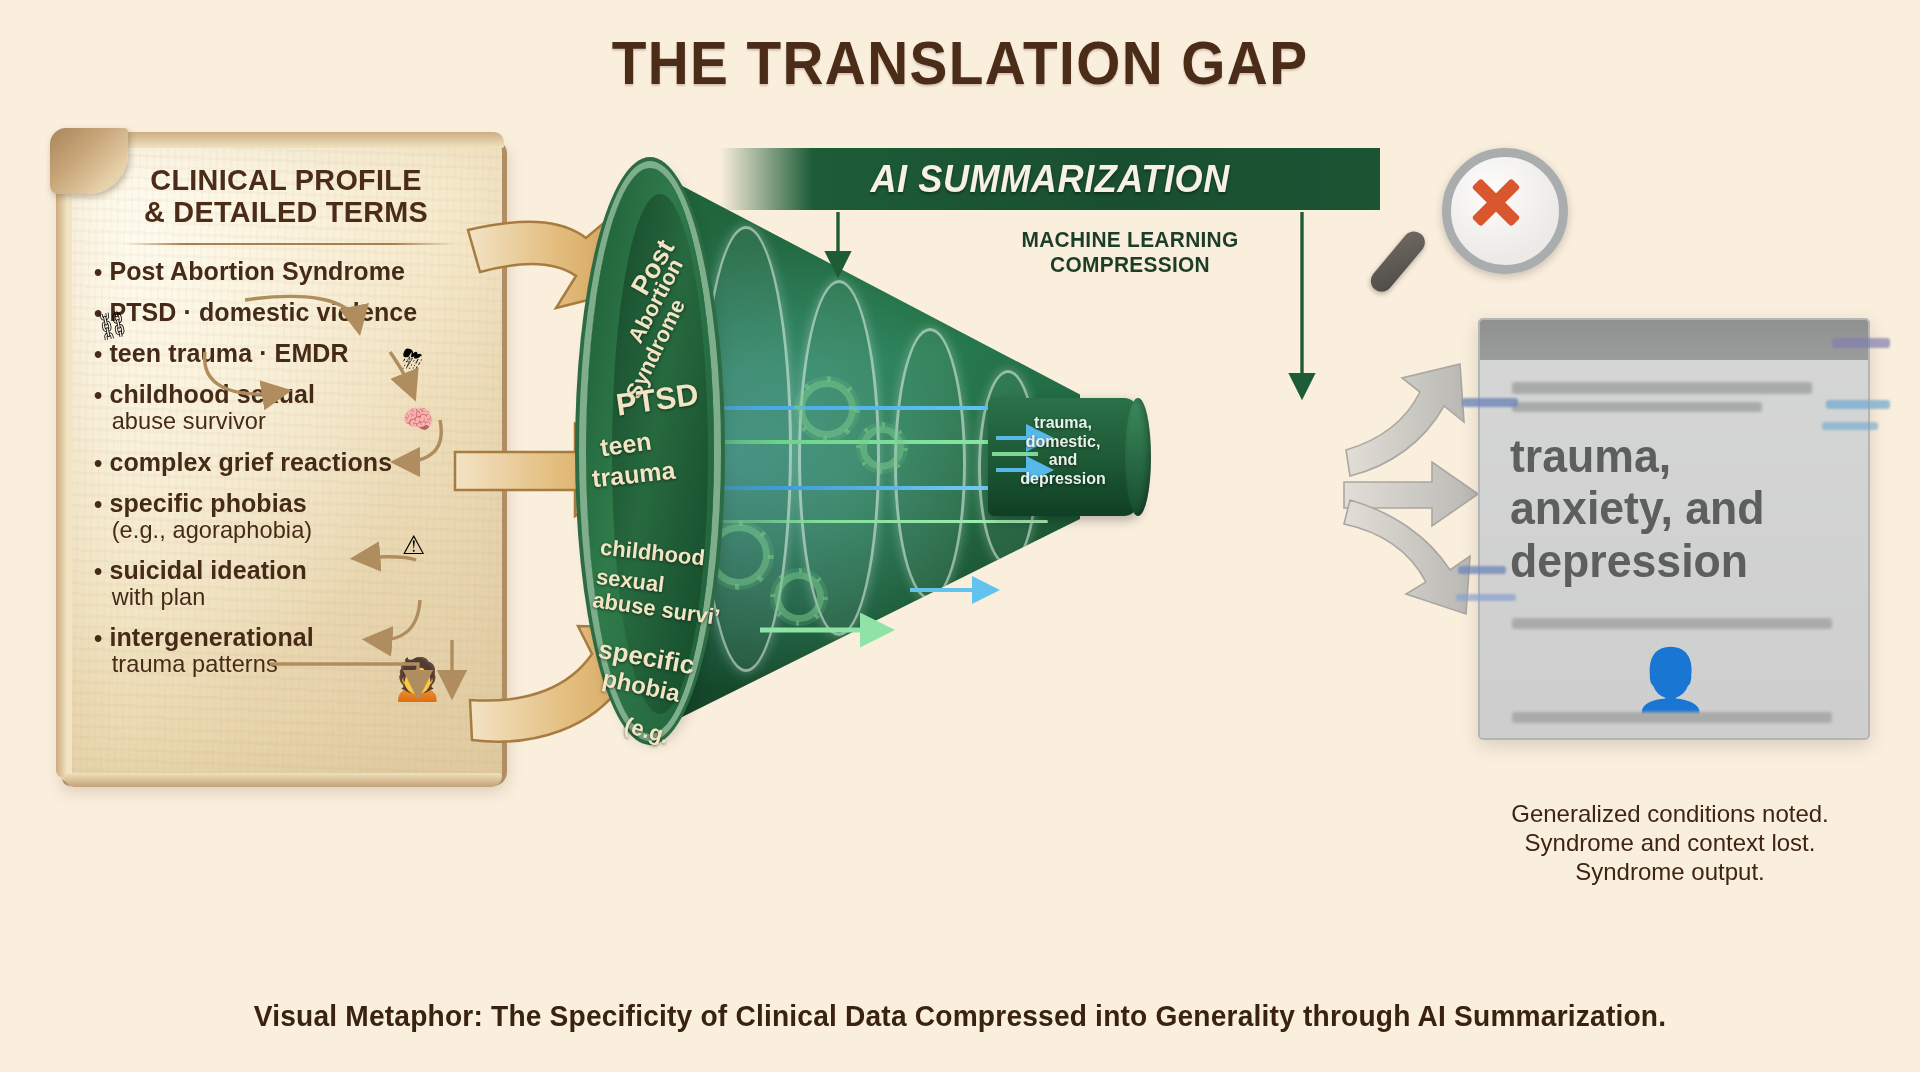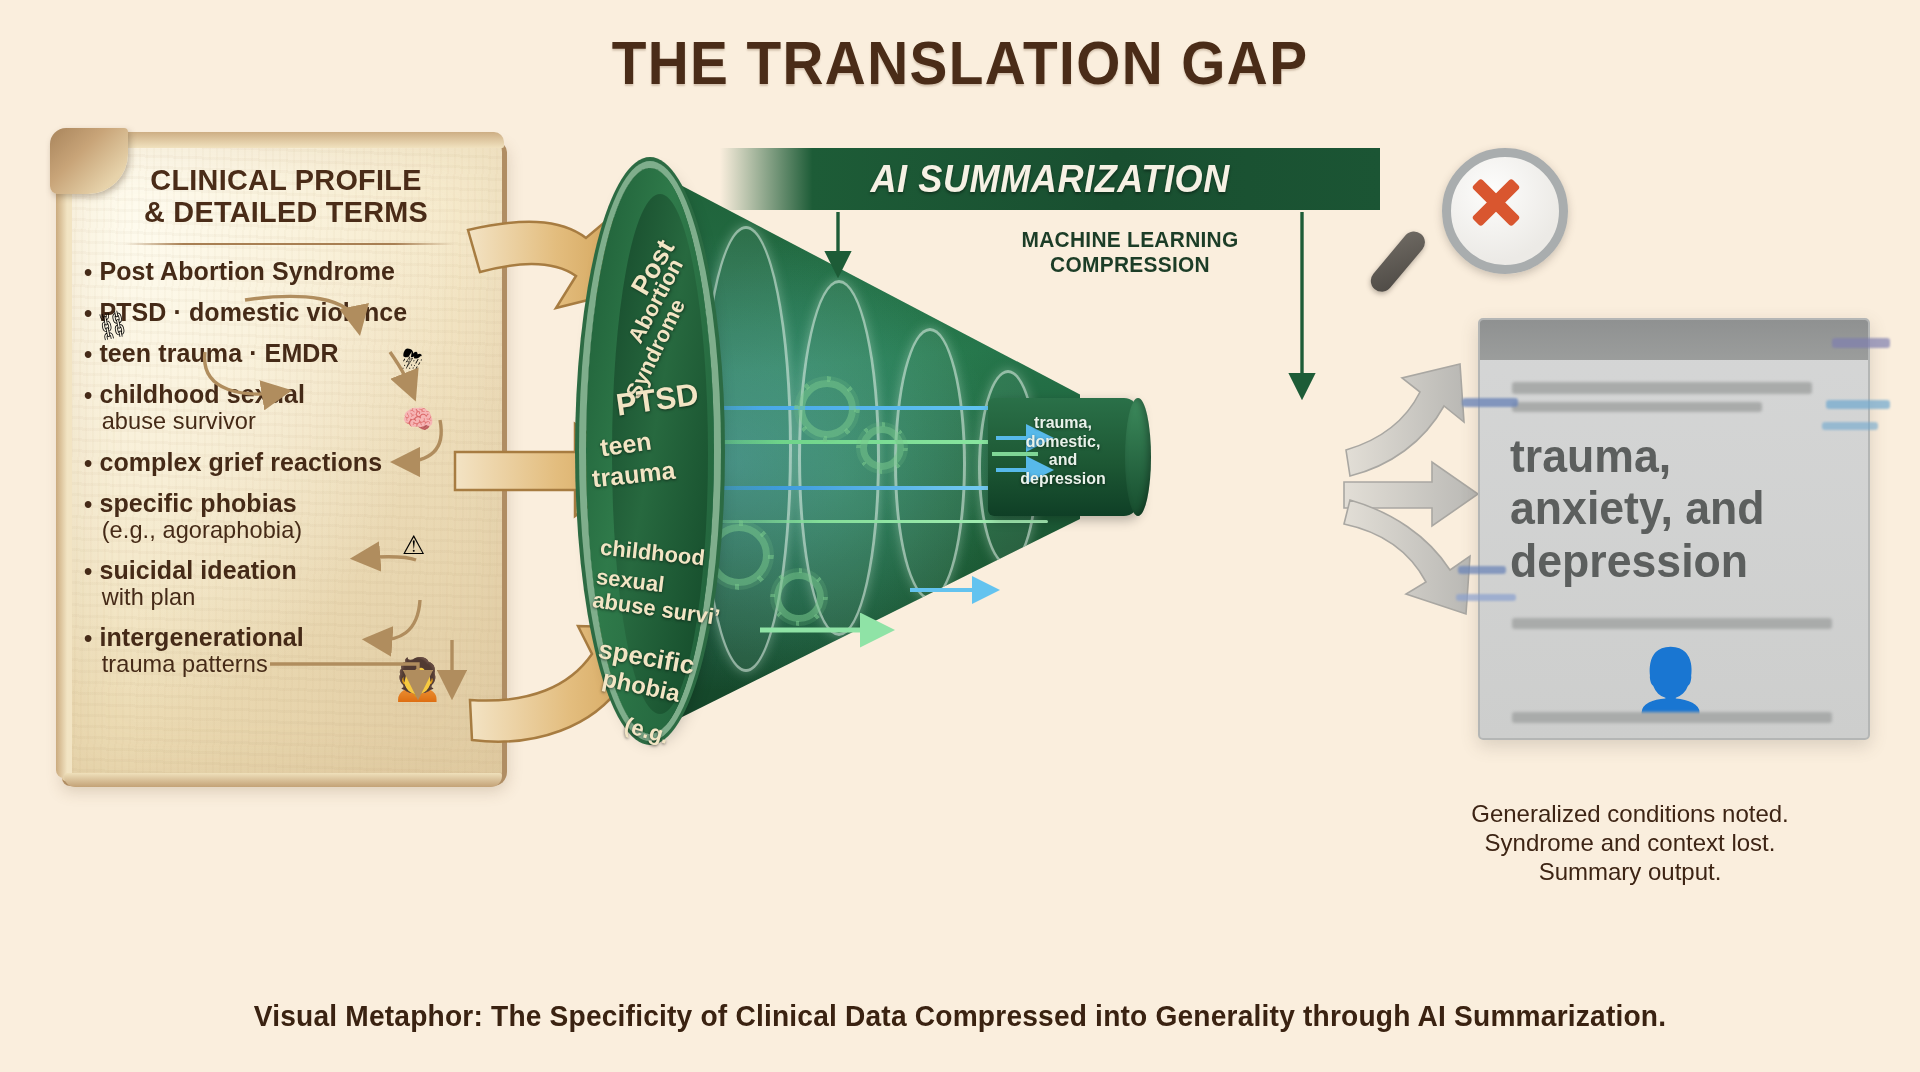--- a/index.html
+++ b/index.html
@@ -70,21 +70,21 @@
     text-align:center;
     font-family:"Liberation Sans Narrow","Liberation Sans",sans-serif;
     font-weight:bold;font-size:30px;line-height:1.07;letter-spacing:.3px;
     color:#4a2c18;transform:scaleX(.96);
   }
   #scroll-rule{
     position:absolute;left:74px;top:115px;width:330px;height:2px;
     background:linear-gradient(90deg,rgba(160,125,85,0),#a87f53 18%,#a87f53 82%,rgba(160,125,85,0));
   }
   #term-list{
-    position:absolute;left:34px;top:130px;width:412px;
+    position:absolute;left:44px;top:130px;width:412px;
   }
   .term{
     position:relative;
     font-family:"Liberation Sans Narrow","Liberation Sans",sans-serif;
     font-weight:bold;font-size:25.5px;line-height:1.06;color:#452a17;
     margin:0 0 14px 0;letter-spacing:.1px;
     transform:scaleX(.98);transform-origin:left center;
   }
   .term .bullet{font-size:24px;}
   .term .sub{display:block;font-weight:normal;font-size:24px;}
@@ -220,21 +220,21 @@
     position:absolute;left:30px;top:110px;width:340px;
     font-family:"Liberation Sans Narrow","Liberation Sans",sans-serif;
     font-weight:bold;font-size:46px;line-height:1.14;color:#5c5f5e;
     transform:scaleX(.97);transform-origin:left top;
   }
   #doc-person{
     position:absolute;left:152px;top:330px;font-size:62px;color:#8b8e8d;
     line-height:1;
   }
   #doc-caption{
-    position:absolute;left:1400px;top:800px;width:460px;text-align:center;
+    position:absolute;left:1440px;top:800px;width:460px;text-align:center;
     font-family:"Liberation Sans Narrow","Liberation Sans",sans-serif;
     font-size:24px;line-height:1.2;color:#3d2414;
   }
 
   
   #magnifier{position:absolute;left:1400px;top:148px;width:150px;height:160px;}
   .mag-lens{
     position:absolute;left:42px;top:0;width:108px;height:108px;border-radius:50%;
     background:radial-gradient(circle at 38% 32%, #fdfdfc, #eceae6 70%);
     border:9px solid #a9adae;box-shadow:0 3px 8px rgba(80,70,60,.28);
@@ -507,18 +507,18 @@
   <div class="blurline" style="position:absolute;left:1462px;top:398px;width:56px;height:9px;background:#6d86b8;filter:blur(1px);opacity:.8;"></div>
   <div class="blurline" style="position:absolute;left:1458px;top:566px;width:48px;height:8px;background:#6d86b8;filter:blur(1px);opacity:.75;"></div>
   <div class="blurline" style="position:absolute;left:1456px;top:594px;width:60px;height:7px;background:#8aa0cf;filter:blur(1px);opacity:.7;"></div>
   <div class="blurline" style="position:absolute;left:1832px;top:338px;width:58px;height:10px;background:#7f7fb0;filter:blur(1.2px);opacity:.7;"></div>
   <div class="blurline" style="position:absolute;left:1826px;top:400px;width:64px;height:9px;background:#6fa8cf;filter:blur(1.2px);opacity:.7;"></div>
   <div class="blurline" style="position:absolute;left:1822px;top:422px;width:56px;height:8px;background:#6fa8cf;filter:blur(1.2px);opacity:.6;"></div>
 
   <div id="doc-caption">
     <div>Generalized conditions noted.</div>
     <div>Syndrome and context lost.</div>
-    <div>Summary output.</div>
+    <div>Syndrome output.</div>
   </div>
 
   <div id="footer">Visual Metaphor: The Specificity of Clinical Data Compressed into Generality through AI Summarization.</div>
 
 </div>
 
 </body></html>

